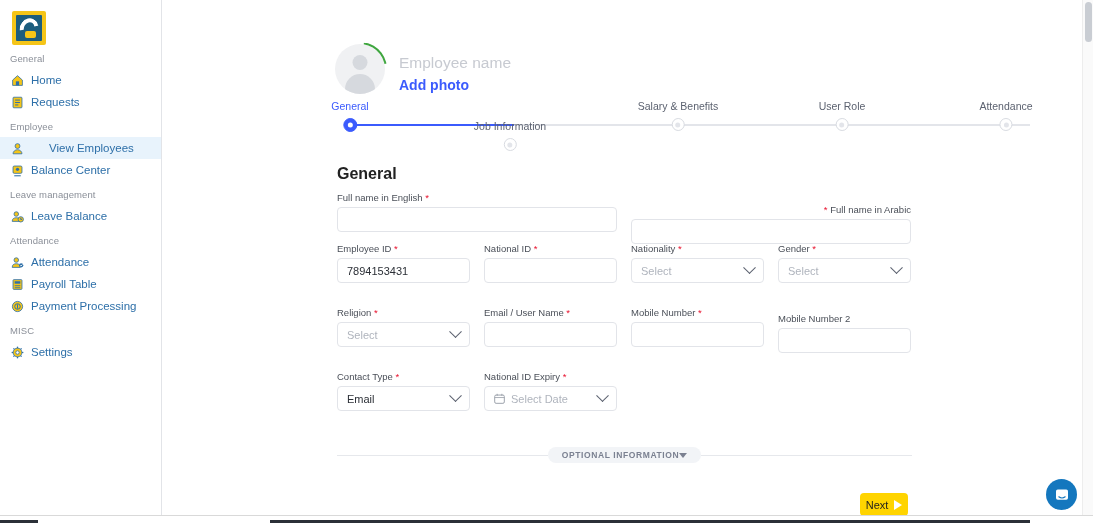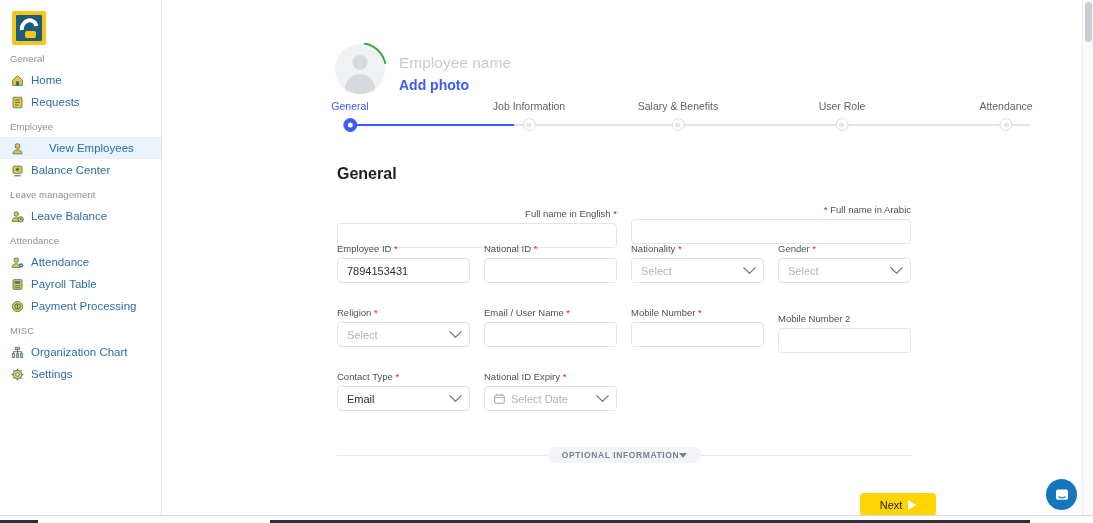--- a/index.html
+++ b/index.html
@@ -222,21 +222,21 @@
   .optcaret {
     width: 0; height: 0;
     border-left: 4px solid transparent;
     border-right: 4px solid transparent;
     border-top: 5px solid #7B8191;
   }
 
   
   .next-btn {
     position: absolute; left: 860px; top: 493px;
-    width: 76px; height: 23px;
+    width: 48px; height: 23px;
     background: #FFD400;
     border-radius: 4px;
     display: flex; align-items: center; justify-content: center;
     gap: 6px;
     font-size: 11px; color: #1e1e1e;
     cursor: pointer;
   }
   .next-tri {
     width: 0; height: 0;
     border-top: 5px solid transparent;
@@ -370,36 +370,20 @@
           <span class="nav-icon">
             <svg width="13" height="13" viewBox="0 0 16 16">
               <circle cx="8" cy="8" r="6.3" fill="#F5C518" stroke="#2D6FA8" stroke-width="1"></circle>
               <circle cx="8" cy="8" r="3.4" fill="none" stroke="#2D6FA8" stroke-width="1.2"></circle>
               <path d="M8 5.4 v5.2" stroke="#2D6FA8" stroke-width="1.2"></path>
             </svg>
           </span>
           <span>Payment Processing</span>
         </div>
         <div class="nav-section">MISC</div>
-        <div class="nav-item">
-          <span class="nav-icon">
-            <svg width="13" height="13" viewBox="0 0 16 16">
-              <rect x="5.5" y="1.5" width="5" height="3" fill="#F5C518" stroke="#2D6FA8" stroke-width="0.9"></rect>
-              <line x1="8" y1="4.5" x2="8" y2="7" stroke="#2D6FA8" stroke-width="1.1"></line>
-              <line x1="3" y1="7" x2="13" y2="7" stroke="#2D6FA8" stroke-width="1.1"></line>
-              <line x1="3" y1="7" x2="3" y2="9.5" stroke="#2D6FA8" stroke-width="1.1"></line>
-              <line x1="8" y1="7" x2="8" y2="9.5" stroke="#2D6FA8" stroke-width="1.1"></line>
-              <line x1="13" y1="7" x2="13" y2="9.5" stroke="#2D6FA8" stroke-width="1.1"></line>
-              <rect x="1.5" y="9.5" width="3" height="4.5" fill="#F5C518" stroke="#2D6FA8" stroke-width="0.9"></rect>
-              <rect x="6.5" y="9.5" width="3" height="4.5" fill="#F5C518" stroke="#2D6FA8" stroke-width="0.9"></rect>
-              <rect x="11.5" y="9.5" width="3" height="4.5" fill="#F5C518" stroke="#2D6FA8" stroke-width="0.9"></rect>
-            </svg>
-          </span>
-          <span>Organization Chart</span>
-        </div>
         <div class="nav-item">
           <span class="nav-icon">
             <svg width="13" height="13" viewBox="0 0 16 16">
               <circle cx="8" cy="8" r="5.4" fill="#F5C518" stroke="#2D6FA8" stroke-width="1"></circle>
               <circle cx="8" cy="8" r="2.1" fill="#fff" stroke="#2D6FA8" stroke-width="1"></circle>
               <g stroke="#2D6FA8" stroke-width="1.5">
                 <line x1="8" y1="0.8" x2="8" y2="2.6"></line>
                 <line x1="8" y1="13.4" x2="8" y2="15.2"></line>
                 <line x1="0.8" y1="8" x2="2.6" y2="8"></line>
                 <line x1="13.4" y1="8" x2="15.2" y2="8"></line>
@@ -432,21 +416,21 @@
     </div>
 
     <div class="stepper">
       <div class="step-line"></div>
       <div class="step-line-done"></div>
       <div id="steps-root">
           <div class="step active" style="left: 15px;">
             <div class="step-label">General</div>
             <div class="step-dot"></div>
           </div>
-          <div class="step" style="left: 194px;">
+          <div class="step" style="left: 175px; margin-top: 20px;">
             <div class="step-label">Job Information</div>
             <div class="step-dot"></div>
           </div>
           <div class="step" style="left: 343px;">
             <div class="step-label">Salary &amp; Benefits</div>
             <div class="step-dot"></div>
           </div>
           <div class="step" style="left: 507px;">
             <div class="step-label">User Role</div>
             <div class="step-dot"></div>
@@ -455,21 +439,21 @@
             <div class="step-label">Attendance</div>
             <div class="step-dot"></div>
           </div>
         </div>
     </div>
 
     <div class="section-title">General</div>
 
     <div class="form">
 
-      <div class="field" style="left:0px; top:16px; width:280px;text-align:right;">
+      <div class="field" style="left:0px; top:0px; width:280px;">
         <div class="flabel"><span>Full name in English</span> <span class="req">*</span></div>
         <div class="fctl"></div>
       </div>
       <div class="field" style="left:294px; top:0px; width:280px;">
         <div class="flabel right"><span class="req">*</span> <span>Full name in Arabic</span></div>
         <div class="fctl"></div>
       </div>
 
       <div class="field" style="left:0px; top:51px; width:133px;">
         <div class="flabel"><span>Employee ID</span> <span class="req">*</span></div>

